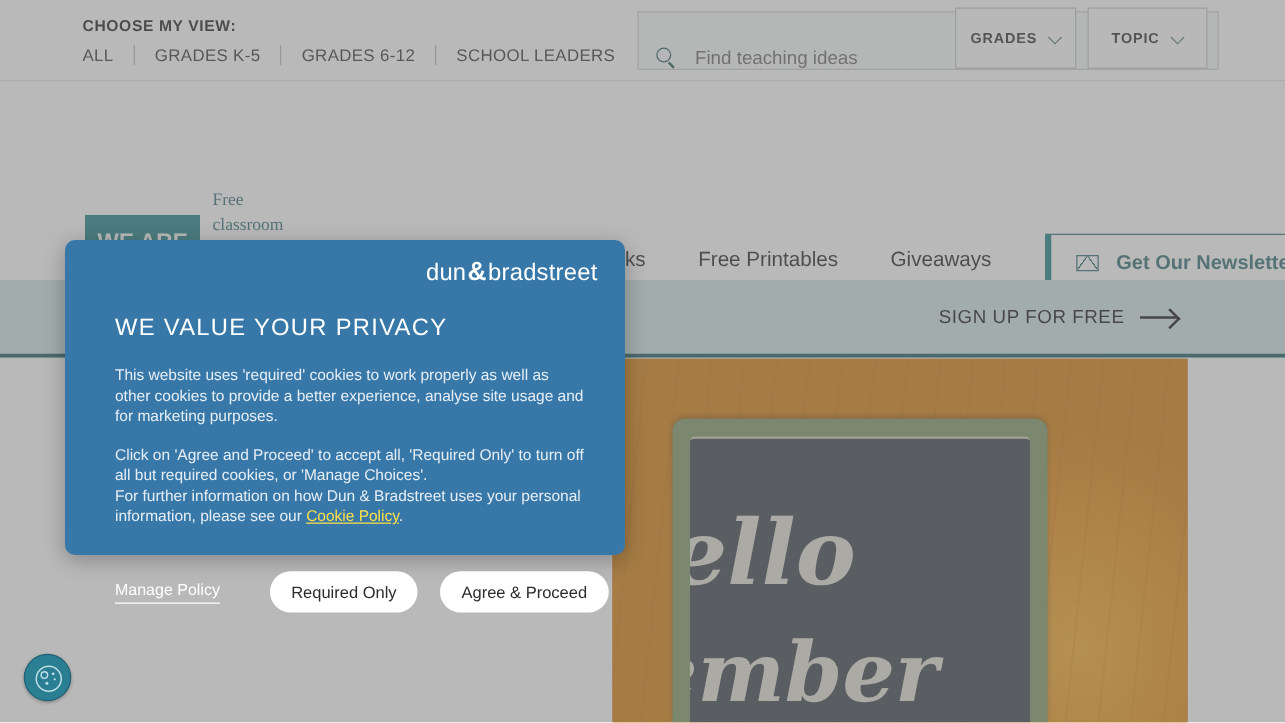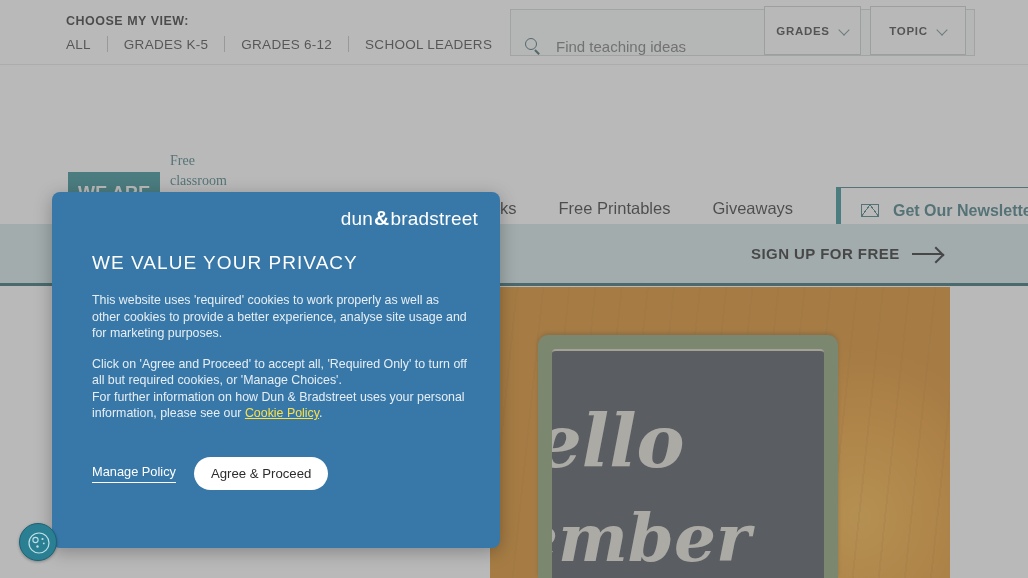--- a/index.html
+++ b/index.html
@@ -172,21 +172,21 @@
     position: absolute; left: 120px;
     font-family: "Liberation Serif", serif;
     font-size: 21px; color: #1b1b1b; white-space: nowrap;
   }
   .promo-cta {
     position: absolute; left: 751px;
     display: flex; align-items: center; gap: 12px;
     cursor: pointer;
   }
   .promo-cta b {
-    font-size: 15px; font-weight: bold; letter-spacing: .03em; color: #111;
+    font-size: 15px; font-weight: normal; letter-spacing: .03em; color: #111;
     white-space: nowrap;
   }
   .arrow {
     position: relative; width: 30px; height: 2px; background: #111;
   }
   .arrow::after {
     content: ""; position: absolute; right: 0; top: -4px;
     width: 10px; height: 10px;
     border-top: 2px solid #111; border-right: 2px solid #111;
     transform: rotate(45deg);
@@ -258,21 +258,21 @@
   
   .overlay {
     position: absolute; inset: 0;
     background: rgba(120,120,120,.52);
     z-index: 20;
   }
 
   
   .modal {
     position: absolute; left: 52px; top: 192px;
-    width: 448px; height: 356px;
+    width: 448px; height: 252px;
     background: #3878a8;
     border-radius: 8px;
     z-index: 30;
     box-shadow: 0 4px 18px rgba(0,0,0,.28);
     color: #fff;
   }
   .db-logo {
     position: absolute; right: 22px; top: 14px;
     font-family: "Liberation Sans", sans-serif;
     font-size: 19px; color: #ffffff; letter-spacing: .2px;
@@ -427,17 +427,18 @@
     <div class="modal-body">
       <p>This website uses 'required' cookies to work properly as well as other cookies to provide a better experience, analyse site usage and for marketing purposes.</p>
       <p>
         <span>Click on 'Agree and Proceed' to accept all, 'Required Only' to turn off all but required cookies, or 'Manage Choices'.</span><br>
         <span>For further information on how Dun &amp; Bradstreet uses your personal information, please see our </span><a href="#">Cookie Policy</a><span>.</span>
       </p>
     </div>
 
     <div class="modal-actions">
       <button class="btn-link">Manage Policy</button>
+      <button class="btn-white">Required Only</button>
       <button class="btn-white second">Agree &amp; Proceed</button>
     </div>
   </div>
 
 </div>
 
 </body></html>

